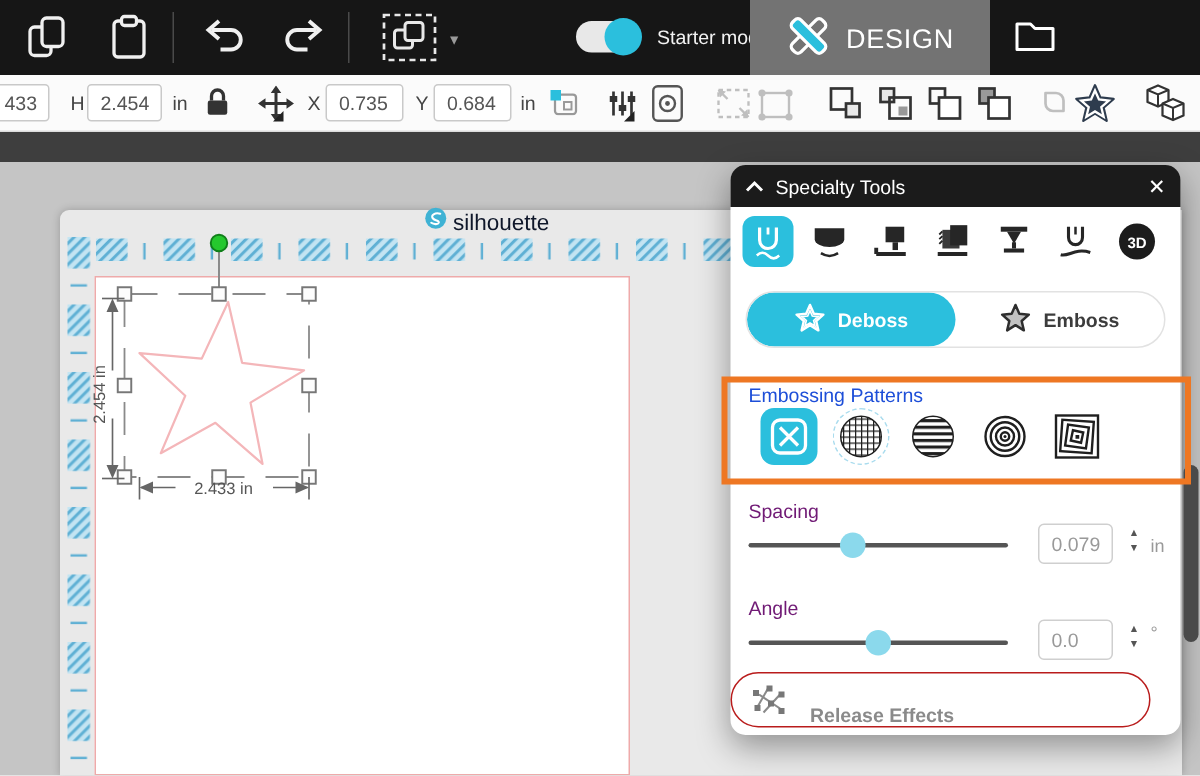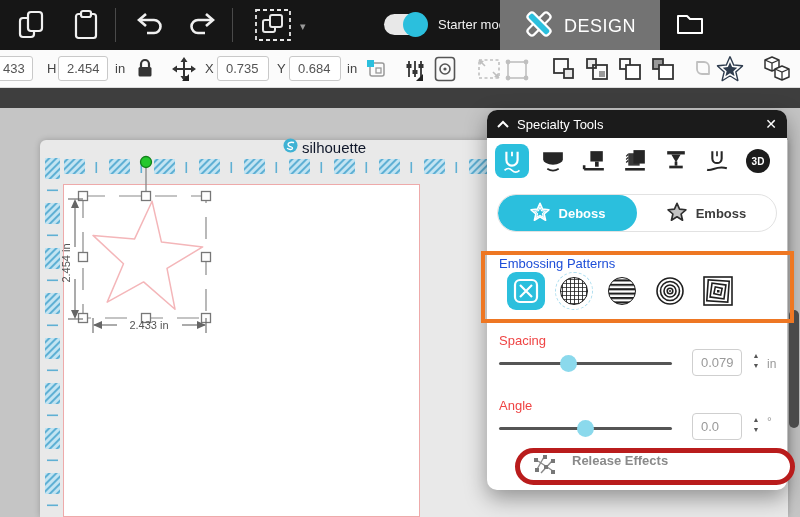--- a/index.html
+++ b/index.html
@@ -72,34 +72,34 @@
   .seg-half { flex:1; display:flex; align-items:center; justify-content:center; gap:9px;
             font-size:13px; font-weight:bold; cursor:pointer; }
   .seg-half.active { background:#2bbfdd; color:#fff; border-radius:19px; }
   .seg-half.inactive { color:#3c3c3c; }
   .patterns-label { position:absolute; left:12px; top:146px; font-size:13px; color:#1d4ed8; }
   .patterns-row { position:absolute; left:20px; top:162px; display:flex; gap:10px; align-items:center; }
   .pattern-cell { width:38px; height:38px; display:flex; align-items:center; justify-content:center;
             cursor:pointer; }
   .pattern-cell.selected { background:#2bbfdd; border-radius:9px; }
   .pattern-cell.hover-ring { border:1px dashed #aadcee; border-radius:50%; }
-  .ctl-label { position:absolute; left:12px; font-size:13px; color:#ef4444; }
+  .ctl-label { position:absolute; left:12px; font-size:13px; color:#701a75; }
   .slider-track { position:absolute; left:12px; width:173px; height:3px; background:#555;
             border-radius:2px; cursor:pointer; }
   .slider-thumb { position:absolute; top:-7px; width:17px; height:17px; border-radius:50%;
             background:#8bd9ec; cursor:pointer; }
   .val-box { position:absolute; left:205px; width:50px; height:27px; border:1px solid #cfcfcf;
             border-radius:4px; background:#fff; font-size:13px; color:#999; padding-left:8px;
             font-family:"Liberation Sans",sans-serif; outline:none; }
   .spinners { position:absolute; left:263px; width:12px; display:flex; flex-direction:column;
             align-items:center; gap:3px; }
   .spin-btn { font-size:7px; color:#555; line-height:7px; cursor:pointer; }
   .unit-lbl { position:absolute; left:280px; font-size:12px; color:#999; }
-  .release-btn { position:absolute; left:28px; top:338px; width:280px; height:37px;
-            border:5px solid #b91c1c; border-radius:19px; display:flex; align-items:flex-start;
+  .release-btn { position:absolute; left:0; top:338px; width:280px; height:37px;
+            border:1px solid #b91c1c; border-radius:19px; display:flex; align-items:flex-end;
             gap:14px; padding-left:12px; cursor:pointer; background:#fff; }
   .release-label { font-size:13px; font-weight:bold; color:#8a8a8a; }
 
   
   .scroll-thumb { position:absolute; left:789px; top:310px; width:10px; height:118px;
             background:#4a4a4a; border-radius:5px; z-index:45; cursor:grab; }
 </style>
 </head>
 <body>
 

